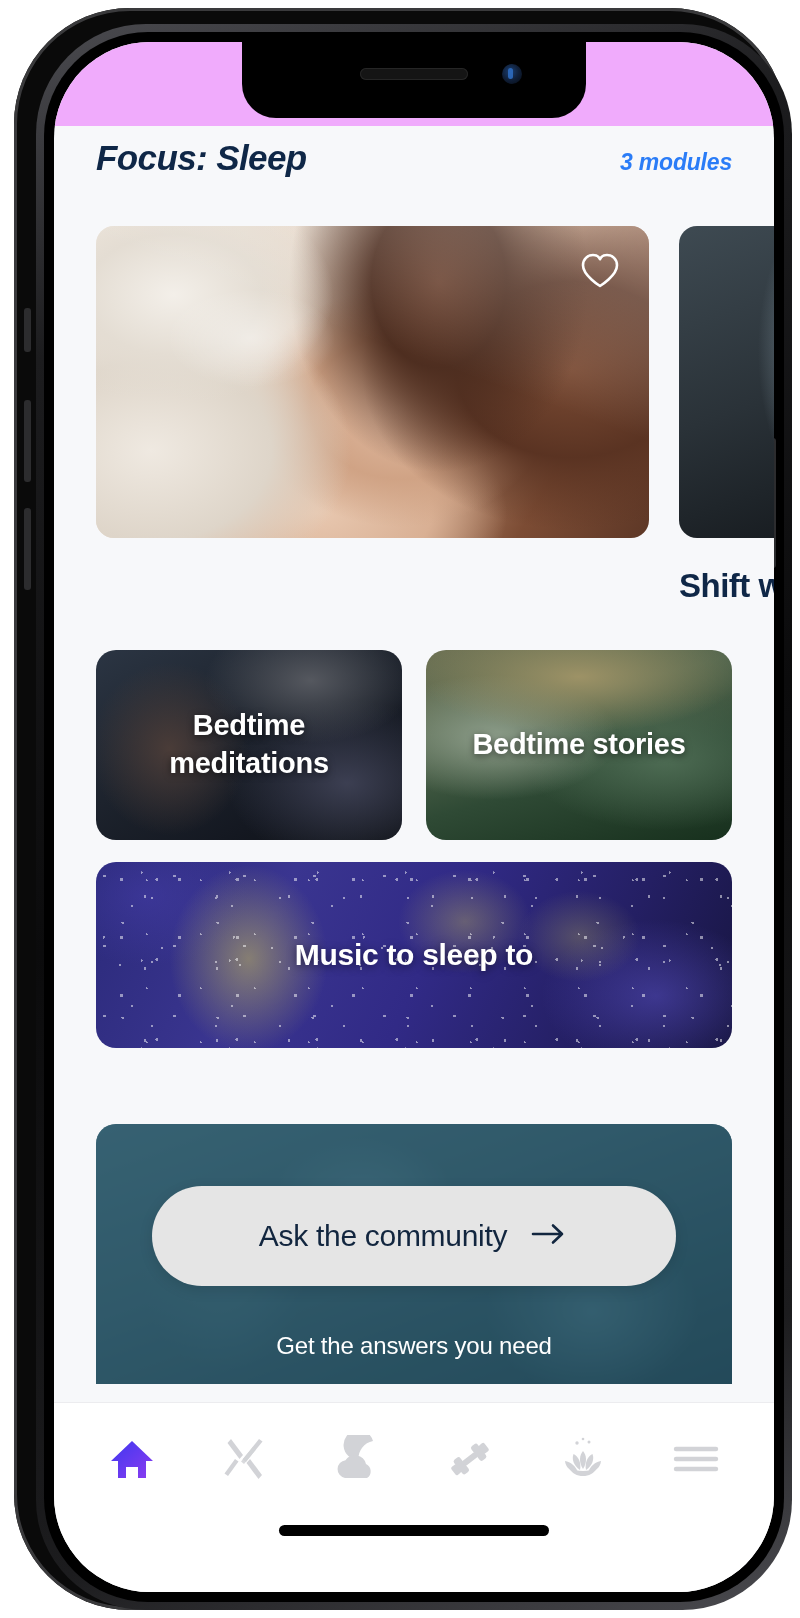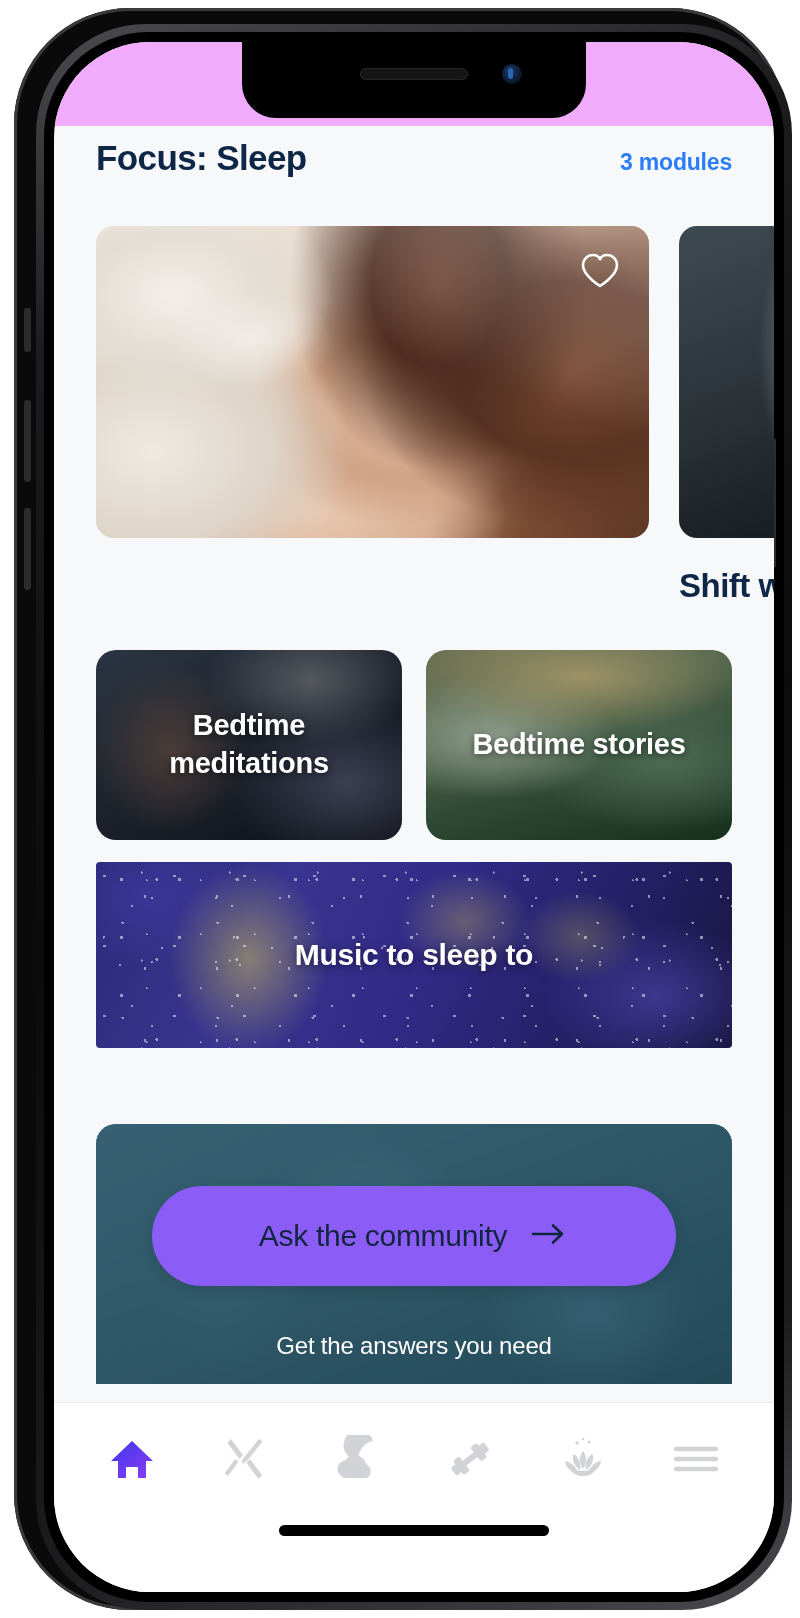--- a/index.html
+++ b/index.html
@@ -106,20 +106,21 @@
   .dots { display: flex; gap: 5px; align-items: center; }
   .dots i { width: 7px; height: 7px; border-radius: 50%; background: #c6c8cc; display: block; }
 
   
   .page-head {
     position: absolute; top: 96px; left: 0;
     width: 720px;
     padding: 0 42px;
     display: flex; align-items: baseline; justify-content: space-between;
     z-index: 20;
+    font-style: italic;
   }
   .page-title {
     font-size: 35px; font-weight: 700; color: #0f2747;
     letter-spacing: -0.6px;
   }
   .module-count {
     font-size: 23px; font-weight: 600; color: #2a7cf7;
     letter-spacing: -0.2px;
   }
 
@@ -222,21 +223,21 @@
     letter-spacing: -0.3px;
     text-shadow: 0 2px 7px rgba(0,0,0,.55);
     padding: 0 18px;
   }
 
   
   .banner-wrap { padding: 22px 42px 0 42px; }
   .banner-music {
     position: relative;
     height: 186px;
-    border-radius: 4px;
+    border-radius: 20px;
     overflow: hidden;
     display: flex; align-items: center; justify-content: center;
   }
   .nebula {
     position: absolute; inset: 0;
     background:
       radial-gradient(ellipse 110px 130px at 24% 52%, rgba(196,186,92,.55) 0%, rgba(196,186,92,0) 72%),
       radial-gradient(ellipse 90px 70px at 58% 32%, rgba(186,176,96,.40) 0%, rgba(186,176,96,0) 74%),
       radial-gradient(ellipse 80px 60px at 76% 40%, rgba(176,168,98,.34) 0%, rgba(176,168,98,0) 76%),
       radial-gradient(ellipse 150px 100px at 88% 72%, rgba(86,78,190,.55) 0%, rgba(86,78,190,0) 76%),
@@ -295,21 +296,21 @@
     mix-blend-mode: multiply;
   }
   .community-tint2 {
     position: absolute; inset: 0;
     background: rgba(47,96,115,.55);
   }
   .ask-btn {
     position: relative; z-index: 4;
     width: 524px; height: 100px;
     border-radius: 50px;
-    background: #8b5cf6;
+    background: #e5e5e5;
     display: flex; align-items: center; justify-content: center;
     gap: 22px;
     box-shadow: 0 4px 14px rgba(0,0,0,.12);
   }
   .ask-btn-label {
     font-size: 30px; font-weight: 500; color: #12263f;
     letter-spacing: -0.3px;
   }
   .community-sub {
     position: relative; z-index: 4;

